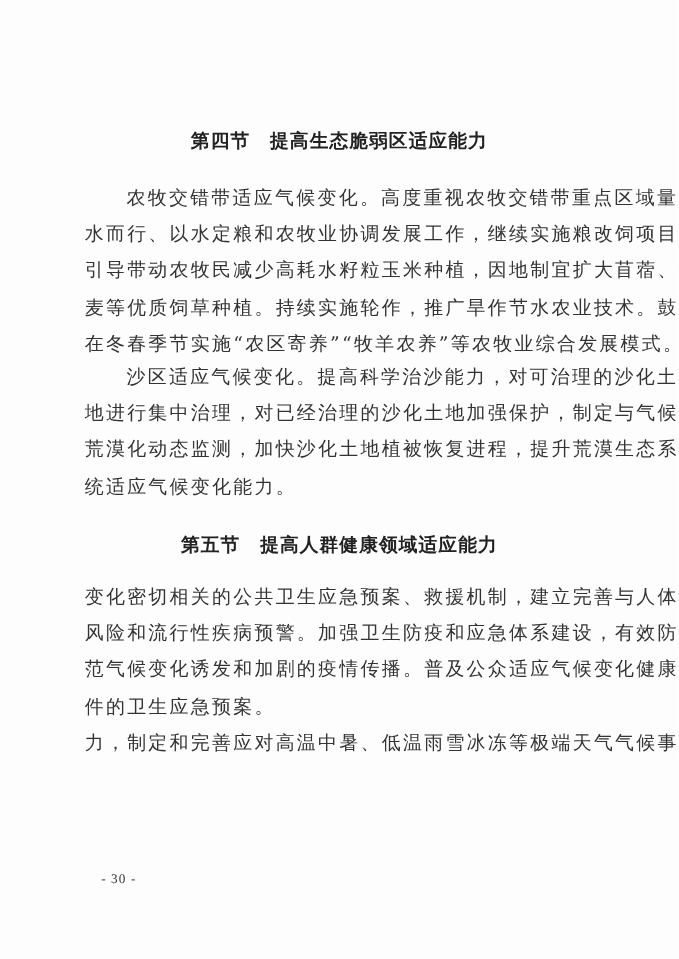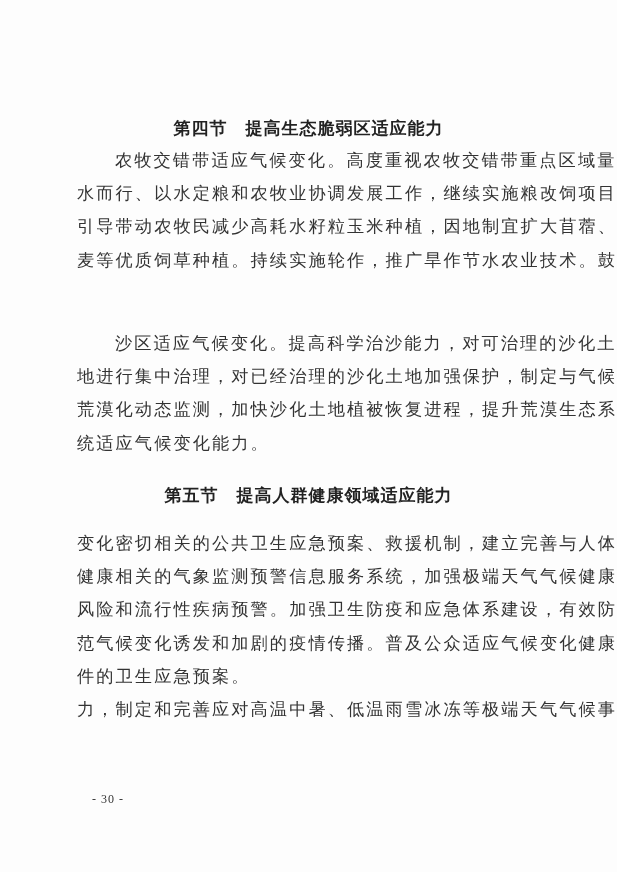--- a/index.html
+++ b/index.html
@@ -64,41 +64,41 @@
   </style>
 </head>
 <body>
 
 <div class="page">
 
   <div class="heading" style="top:117px;">
     <span class="sec">第四节</span><span>提高生态脆弱区适应能力</span>
   </div>
 
-  <div class="para" style="top:144px;">
+  <div class="para" style="top:164px;">
     <span class="line first">农牧交错带适应气候变化。高度重视农牧交错带重点区域量</span>
     <span class="line">水而行、以水定粮和农牧业协调发展工作，继续实施粮改饲项目，</span>
     <span class="line">引导带动农牧民减少高耗水籽粒玉米种植，因地制宜扩大苜蓿、燕</span>
     <span class="line">麦等优质饲草种植。持续实施轮作，推广旱作节水农业技术。鼓励</span>
+    <span class="line">在冬春季节实施“农区寄养”“牧羊农养”等农牧业综合发展模式。</span>
   </div>
 
   <div class="para" style="top:327px;">
     <span class="line first">沙区适应气候变化。提高科学治沙能力，对可治理的沙化土</span>
     <span class="line">地进行集中治理，对已经治理的沙化土地加强保护，制定与气候</span>
     <span class="line">荒漠化动态监测，加快沙化土地植被恢复进程，提升荒漠生态系</span>
     <span class="line">统适应气候变化能力。</span>
   </div>
 
   <div class="heading" style="top:484px;">
     <span class="sec">第五节</span><span>提高人群健康领域适应能力</span>
   </div>
 
   <div class="para" style="top:527px;">
     <span class="line">变化密切相关的公共卫生应急预案、救援机制，建立完善与人体</span>
-    <span class="line">健康相关的气象监测预警信息服务系统，加强极端天气气候健康</span>
     <span class="line">风险和流行性疾病预警。加强卫生防疫和应急体系建设，有效防</span>
     <span class="line">范气候变化诱发和加剧的疫情传播。普及公众适应气候变化健康</span>
     <span class="line">件的卫生应急预案。</span>
     <span class="line">力，制定和完善应对高温中暑、低温雨雪冰冻等极端天气气候事</span>
   </div>
 
   <div class="pagenum">- 30 -</div>
 
 </div>
 

